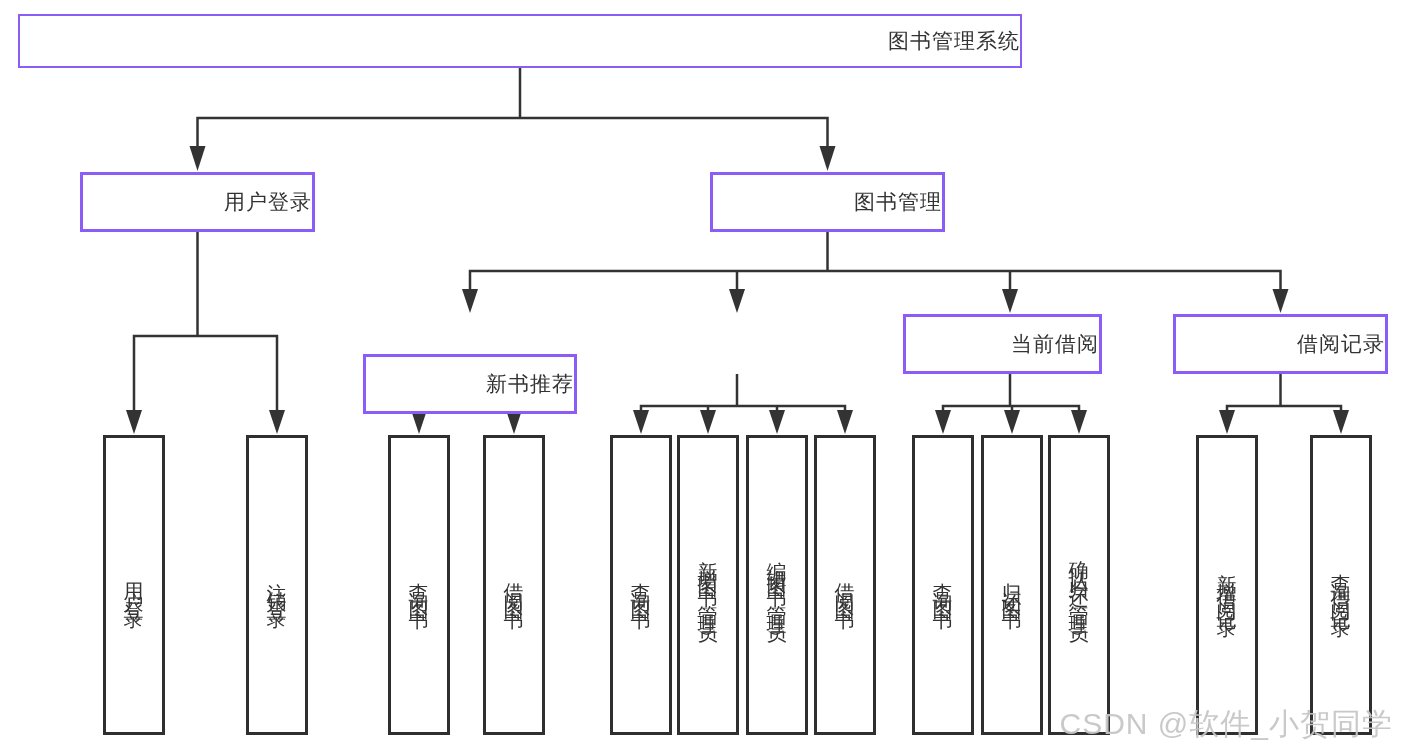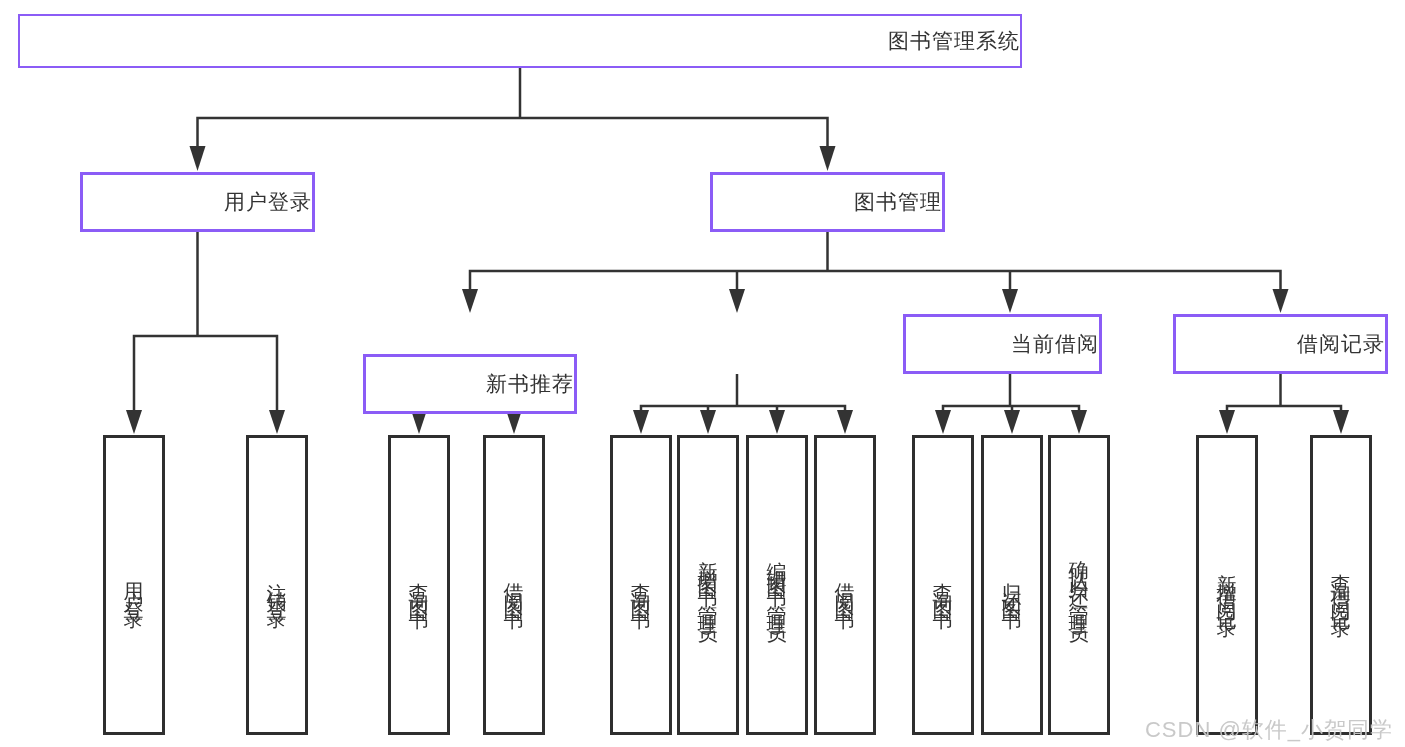--- a/index.html
+++ b/index.html
@@ -61,21 +61,21 @@
     line-height: 1;
     letter-spacing: 9px;
     color: #333333;
     white-space: nowrap;
   }
 
   .watermark {
     position: absolute;
     right: 12px;
     bottom: 2px;
-    font-size: 22px;
+    font-size: 30px;
     color: rgba(198, 198, 198, 0.95);
     letter-spacing: 1px;
     z-index: 3;
     white-space: nowrap;
   }
 </style>
 </head>
 <body>
 
 <div class="canvas">

